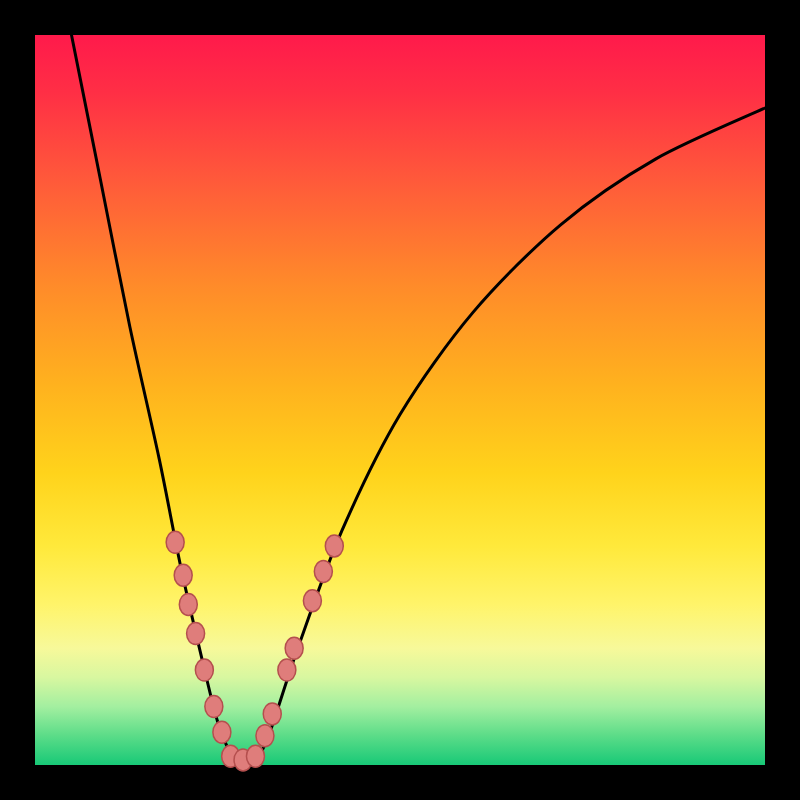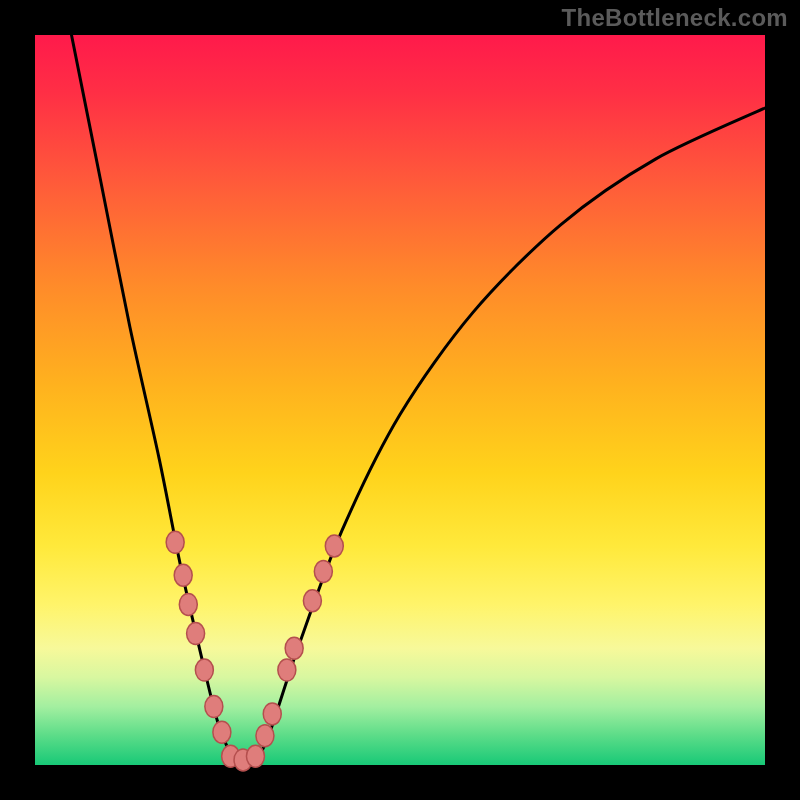--- a/index.html
+++ b/index.html
@@ -58,21 +58,20 @@
   .marker {
     fill: #df7d7b;
     stroke: #b44f4e;
     stroke-width: 1.5;
   }
 </style>
 </head>
 <body>
 
 <div class="frame">
-  <div class="watermark">TheBottleneck.com</div>
   <div class="plot">
     <svg class="curves" viewBox="0 0 730 730">
 
       <path id="left-branch" class="curve" d="M 36.5 0 C 40.88 21.900000000000002, 56.94 102.19999999999999, 65.7 146 C 74.46000000000001 189.8, 86.14 250.39, 94.9 292 C 103.66000000000001 333.61, 116.435 387.26500000000004, 124.10000000000001 423.40000000000003 C 131.76500000000001 459.535, 139.43 502.24, 146 532.9 C 152.57 563.56, 162.425 604.805, 167.9 627.8 C 173.375 650.795, 178.12 671.965, 182.5 686.2 C 186.88 700.4350000000001, 193.81500000000003 716.1300000000001, 197.10000000000002 722.7 C 200.38500000000002 729.27, 203.305 728.905, 204.4 730"></path>
       <path id="right-branch" class="curve" d="M 219 730 C 221.19 725.62, 227.03 718.3199999999999, 233.6 700.8 C 240.17 683.28, 251.85000000000002 643.86, 262.8 613.2 C 273.75 582.5400000000001, 291.27 531.4399999999999, 306.59999999999997 496.4 C 321.92999999999995 461.35999999999996, 345.29 412.45000000000005, 365 379.6 C 384.71 346.75, 413.90999999999997 305.87, 438 277.4 C 462.09000000000003 248.92999999999995, 498.225 212.79499999999996, 525.6 189.79999999999995 C 552.975 166.80499999999995, 589.84 141.62, 620.5 124.10000000000002 C 651.16 106.58000000000003, 713.575 80.665, 730 73"></path>
 
       <g id="markers">
           <ellipse cx="140.16" cy="507.35" rx="9" ry="11" class="marker"></ellipse>
           <ellipse cx="148.19" cy="540.2" rx="9" ry="11" class="marker"></ellipse>
           <ellipse cx="153.29999999999998" cy="569.4" rx="9" ry="11" class="marker"></ellipse>

